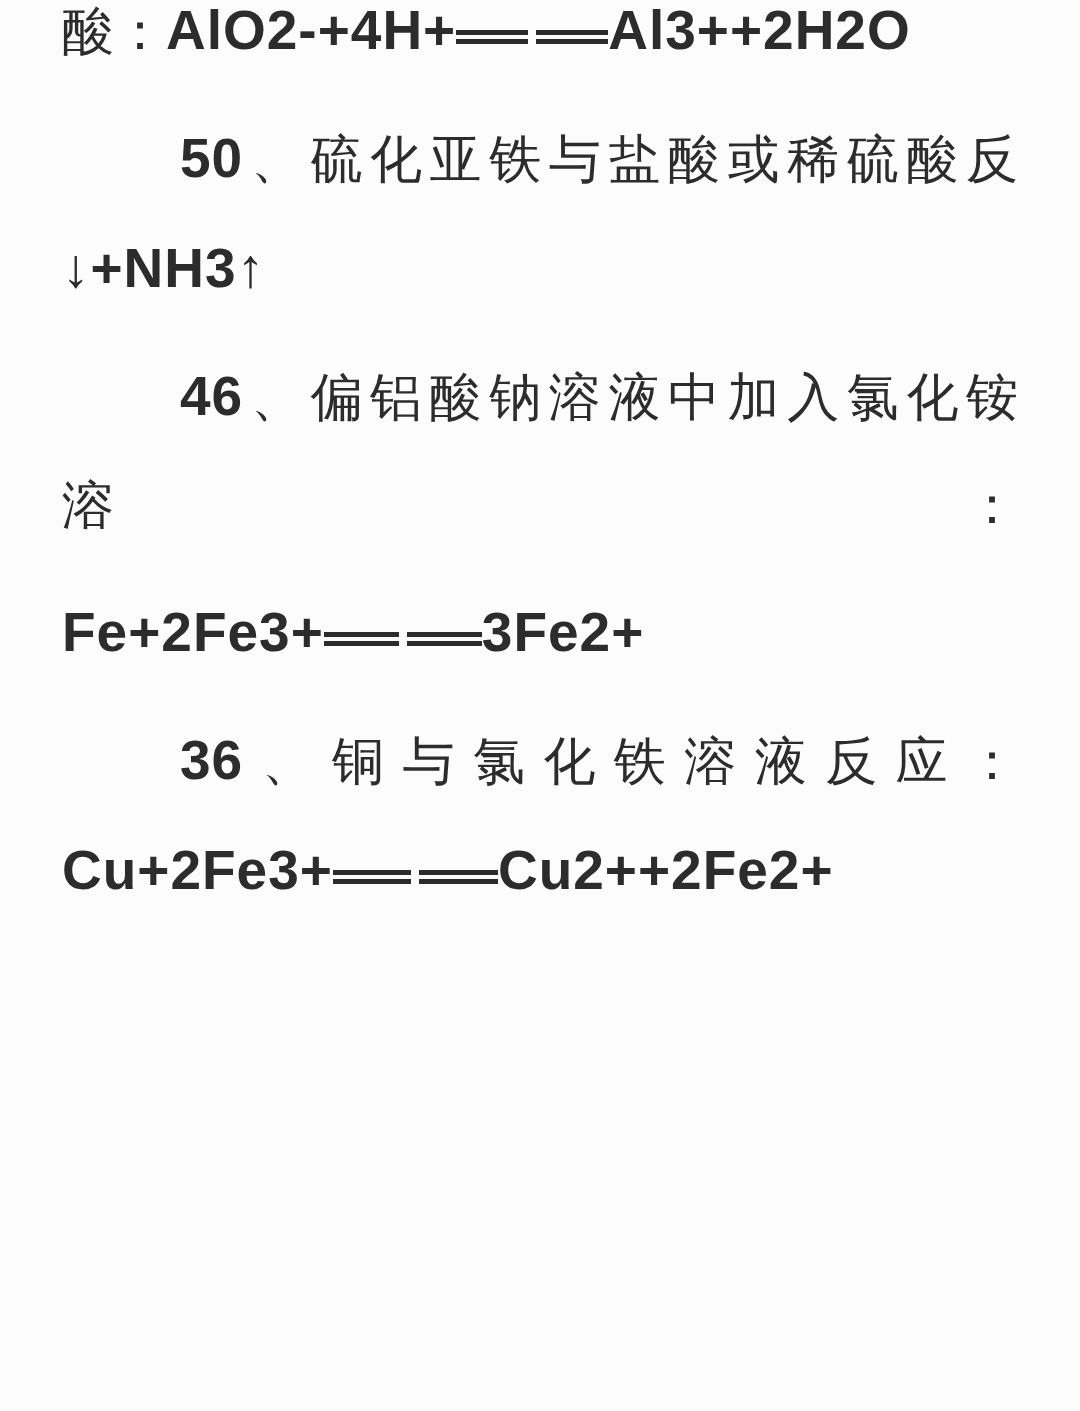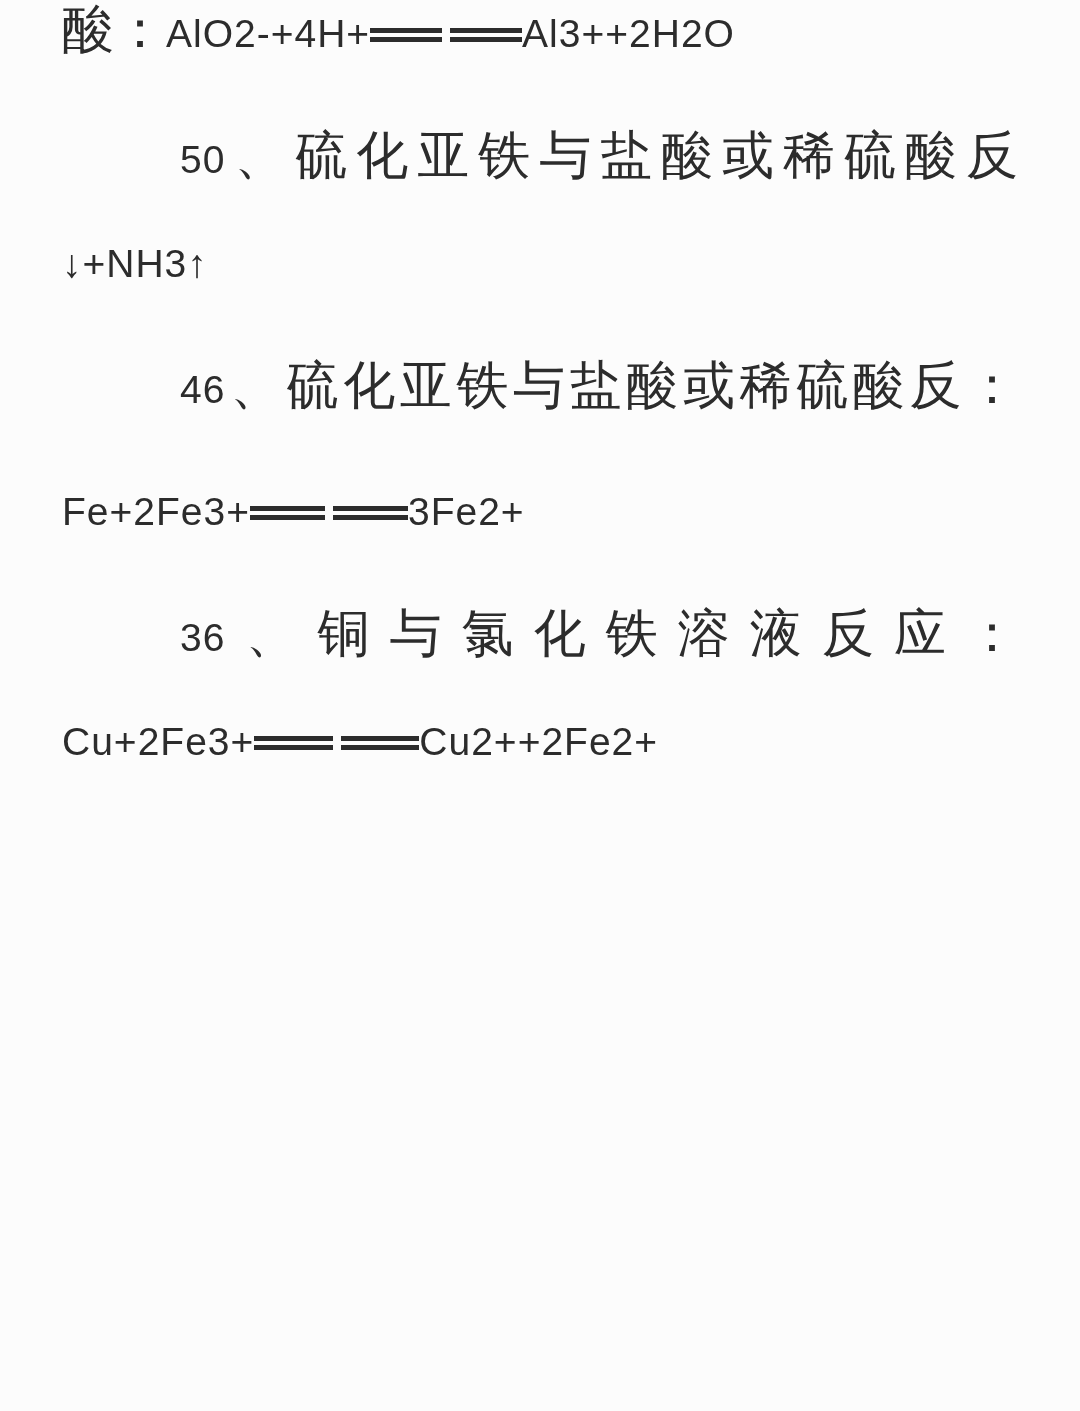--- a/index.html
+++ b/index.html
@@ -26,22 +26,23 @@
     white-space: normal;
     text-align: justify;
     text-align-last: justify;
   }
   .cn {
     font-family: "Liberation Serif", "DejaVu Serif", serif;
     font-size: 52px;
   }
   .eq {
     font-family: "Liberation Sans", "DejaVu Sans", sans-serif;
-    font-size: 39px;
+    font-size: 55px;
     letter-spacing: 1px;
+    font-weight: bold;
   }
   .dline {
     display: inline-flex;
     gap: 8px;
     height: 14px;
     width: 150px;
     vertical-align: 0.31em;
     color: var(--ink);
   }
   .dline i {
@@ -60,21 +61,21 @@
         <div class="line"><span class="cn">酸：</span><span class="eq">AlO2-+4H+</span><span class="dline" style="width: 152px;">
             <i></i>
             <i></i>
           </span><span class="eq">Al3++2H2O</span></div>
       </div>
       <div class="item">
         <div class="line indent justify"><span class="eq">50</span><span class="cn">、硫化亚铁与盐酸或稀硫酸反</span></div>
         <div class="line"><span class="eq">↓+NH3↑</span></div>
       </div>
       <div class="item">
-        <div class="line indent justify"><span class="eq">46</span><span class="cn">、硫化亚铁与盐酸或稀硫酸反：</span></div>
+        <div class="line indent justify"><span class="eq">46</span><span class="cn">、偏铝酸钠溶液中加入氯化铵溶：</span></div>
       </div>
       <div class="item">
         <div class="line"><span class="eq">Fe+2Fe3+</span><span class="dline" style="width: 158px;">
             <i></i>
             <i></i>
           </span><span class="eq">3Fe2+</span></div>
       </div>
       <div class="item">
         <div class="line indent justify"><span class="eq">36</span><span class="cn">、铜与氯化铁溶液反应：</span></div>
         <div class="line"><span class="eq">Cu+2Fe3+</span><span class="dline" style="width: 165px;">

